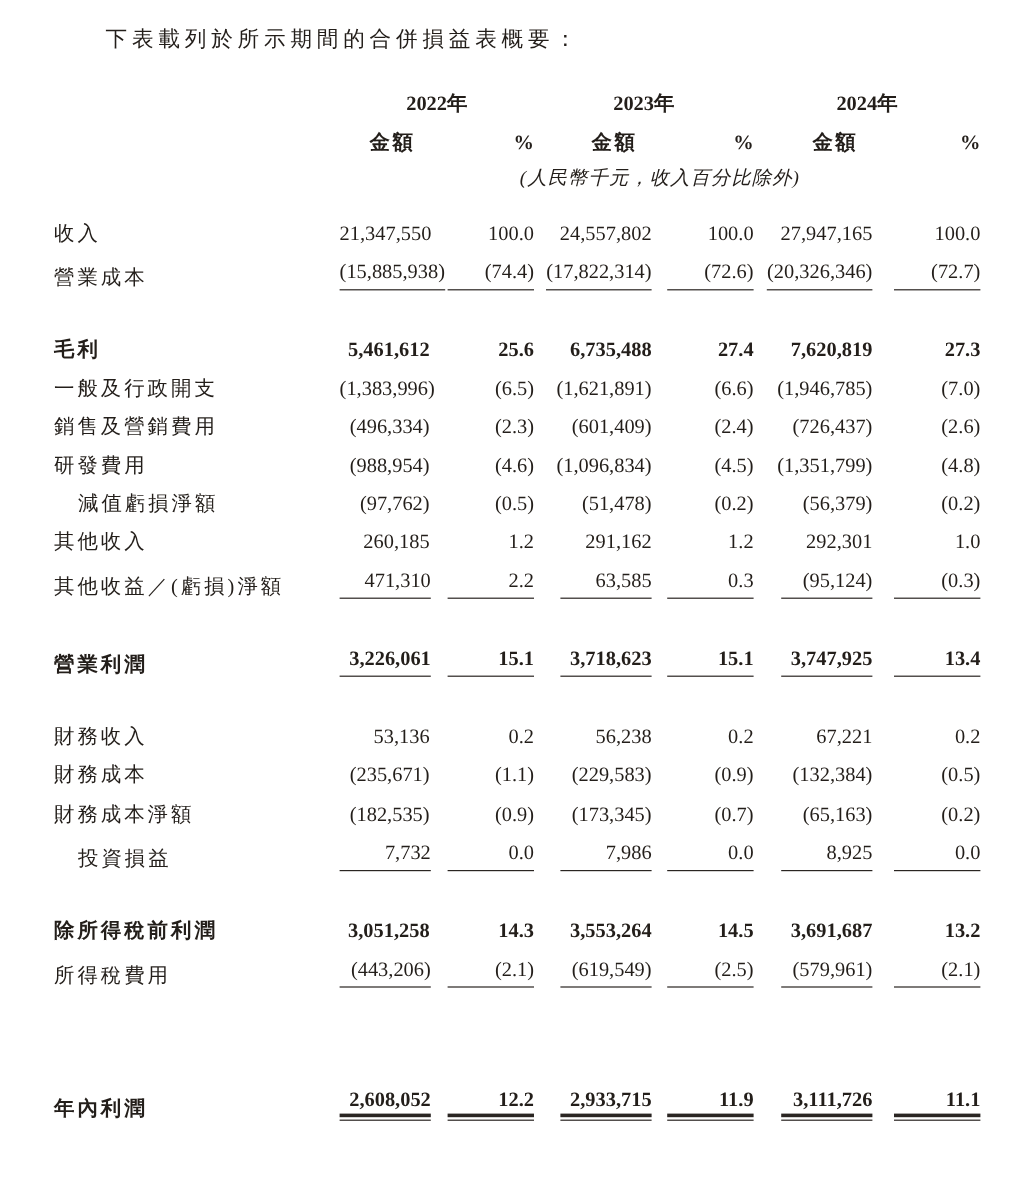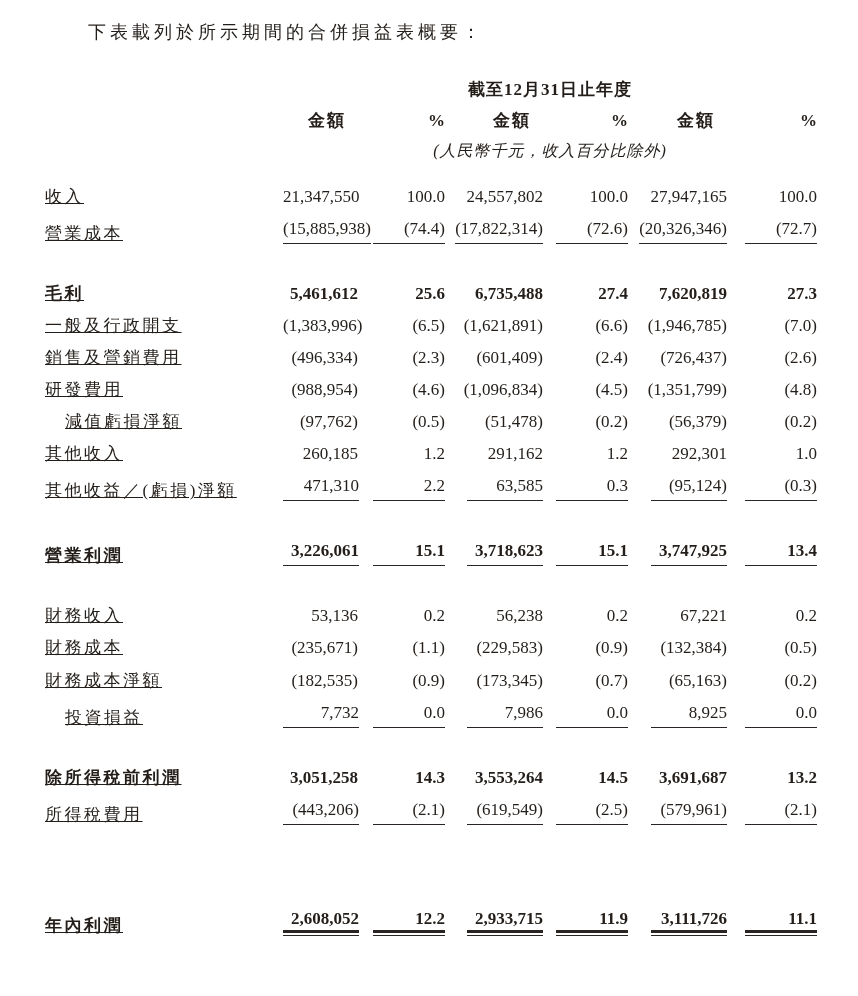--- a/index.html
+++ b/index.html
@@ -46,21 +46,21 @@
   td.pct-h  { text-align: right; }
   td.note   {
     text-align: center;
     font-weight: normal;
     font-style: italic;
     font-size: 16px;
     letter-spacing: 1px;
     padding: 5px 0 20px;
   }
 
-  tbody td.lbl { text-align: left; letter-spacing: 2.5px; white-space: nowrap; text-decoration: underline; }
+  tbody td.lbl { text-align: left; letter-spacing: 2.5px; white-space: nowrap; }
   tbody td.lbl.indent { padding-left: 20px; }
   tbody td.amt, tbody td.pct { text-align: right; }
   tr.bold td { font-weight: bold; }
   tr.gap td { padding-top: 34px; }
 
   .ol { display: inline-block; }
   .il { display: block; text-align: right; }
   .ol.single { border-bottom: 1.6px solid #2a2522; padding-bottom: 4px; }
   td.amt .ol.single, td.amt .ol.double { min-width: 76px; }
   td.pct .ol.single, td.pct .ol.double { min-width: 72px; }
@@ -80,21 +80,23 @@
         <col class="c-a1">
         <col class="c-p1">
       <col class="c-a2">
         <col class="c-p2">
         <col class="c-a3">
         <col class="c-p3">
     </colgroup>
     <thead>
       <tr>
         <td></td>
-        <td class="period" colspan="6">截至12月31日止年度</td>
+        <td class="year" colspan="2">2022年</td>
+        <td class="year" colspan="2">2023年</td>
+        <td class="year" colspan="2">2024年</td>
       </tr>
       <tr>
         <td></td>
         <td class="amt-h">金額</td>
         <td class="pct-h">%</td>
         <td class="amt-h">金額</td>
         <td class="pct-h">%</td>
         <td class="amt-h">金額</td>
         <td class="pct-h">%</td>
       </tr>

